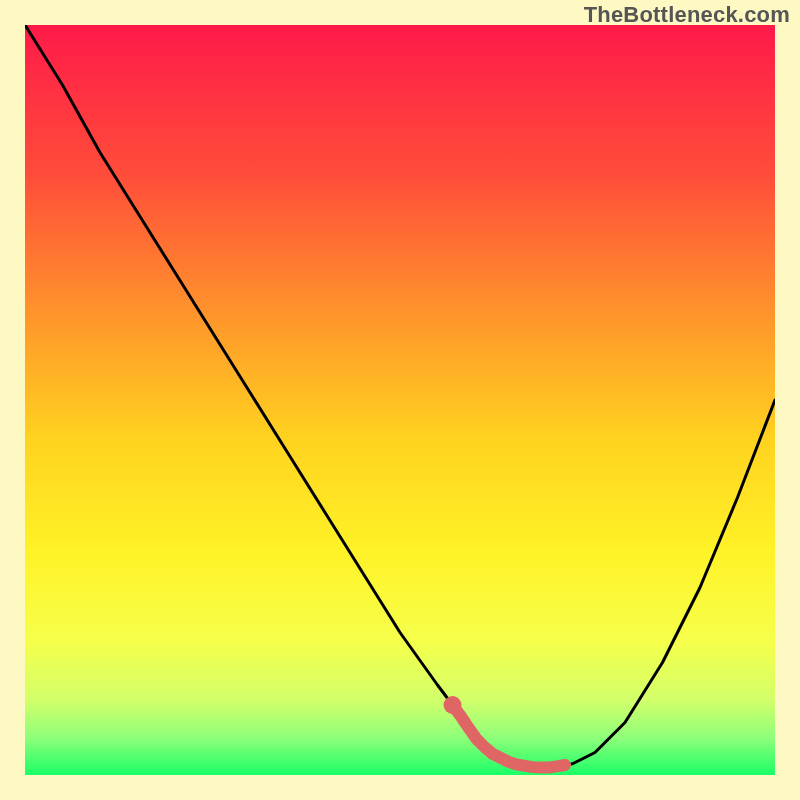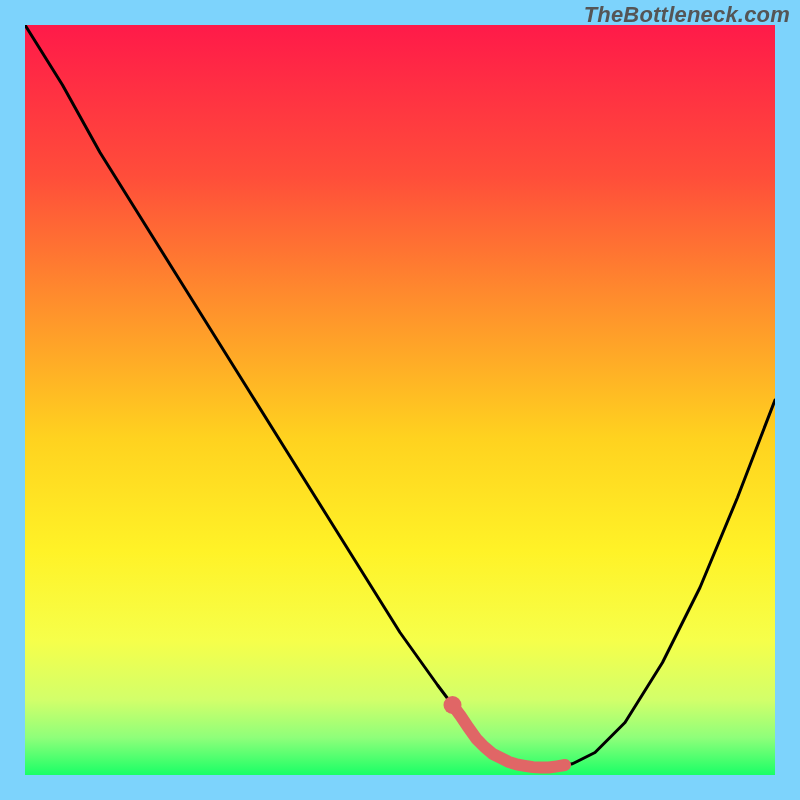--- a/index.html
+++ b/index.html
@@ -1,22 +1,21 @@
 <!DOCTYPE html>
 <html><head>
 <meta charset="utf-8">
 <style>
   * { margin: 0; padding: 0; box-sizing: border-box; }
   html, body { width: 800px; height: 800px; overflow: hidden; background: #000; }
   .frame {
     position: relative;
     width: 800px;
     height: 800px;
-    background: #7dd3fc;
-    font-style: italic;
+    background: #fef9c3;
   }
   .watermark {
     position: absolute;
     top: 2px;
     right: 10px;
     font-family: Arial, Helvetica, sans-serif;
     font-size: 22px;
     font-weight: bold;
     color: #555;
     letter-spacing: 0.2px;

